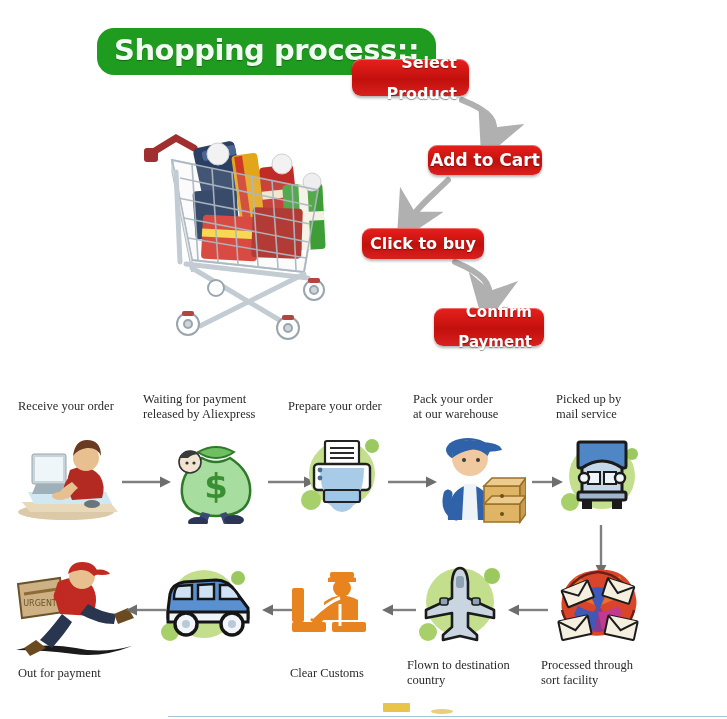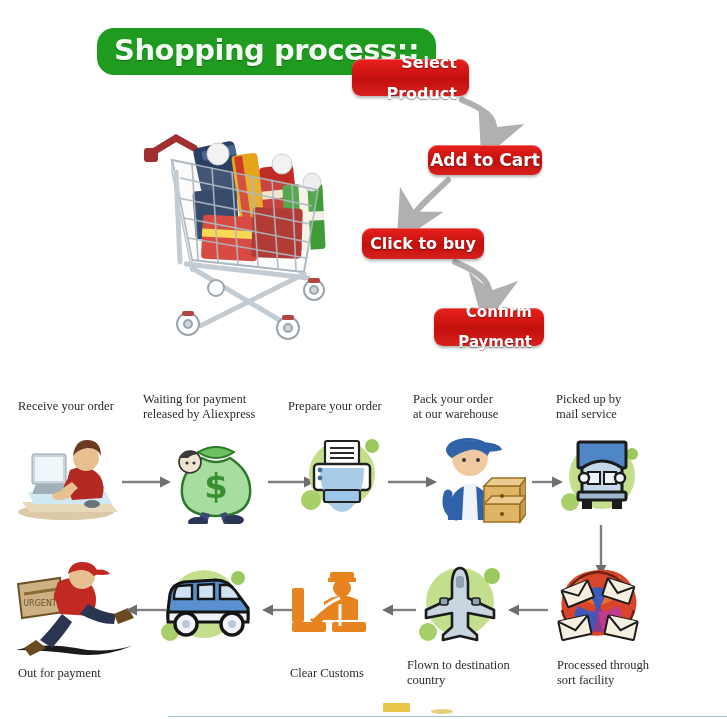--- a/index.html
+++ b/index.html
@@ -340,21 +340,21 @@
       </svg>
     </div>
   </div>
 
   <div class="stage" style="left:0;top:0;width:727px;height:719px;">
 
     <div class="label" style="left:18px;  top:666px; width:120px;">Out for payment</div>
     <div class="label" style="left:290px; top:666px; width:110px;">Clear Customs</div>
     <div class="label" style="left:407px; top:658px; width:130px;">Flown to destination
 country</div>
-    <div class="label" style="left:541px; top:658px; width:130px;margin-left:16px;">Processed through
+    <div class="label" style="left:541px; top:658px; width:130px;">Processed through
 sort facility</div>
 
     <div class="icon-box" style="left:10px; top:556px;">
       <svg width="126" height="104" viewBox="0 0 126 104">
         <path d="M6 94 q30 -8 60 -2 q26 6 56 -2 q-30 12 -58 8 q-30 -4 -58 -4 Z" fill="#1b1b1b"></path>
 
         <path d="M8 28 L50 22 L54 56 L12 62 Z" fill="#cdb083" stroke="#6b5328" stroke-width="2"></path>
         <path d="M14 38 L48 33" stroke="#8a6c34" stroke-width="3"></path>
         <text x="30" y="50" font-family="DejaVu Sans" font-size="8" fill="#6b5328" text-anchor="middle">URGENT</text>
 

